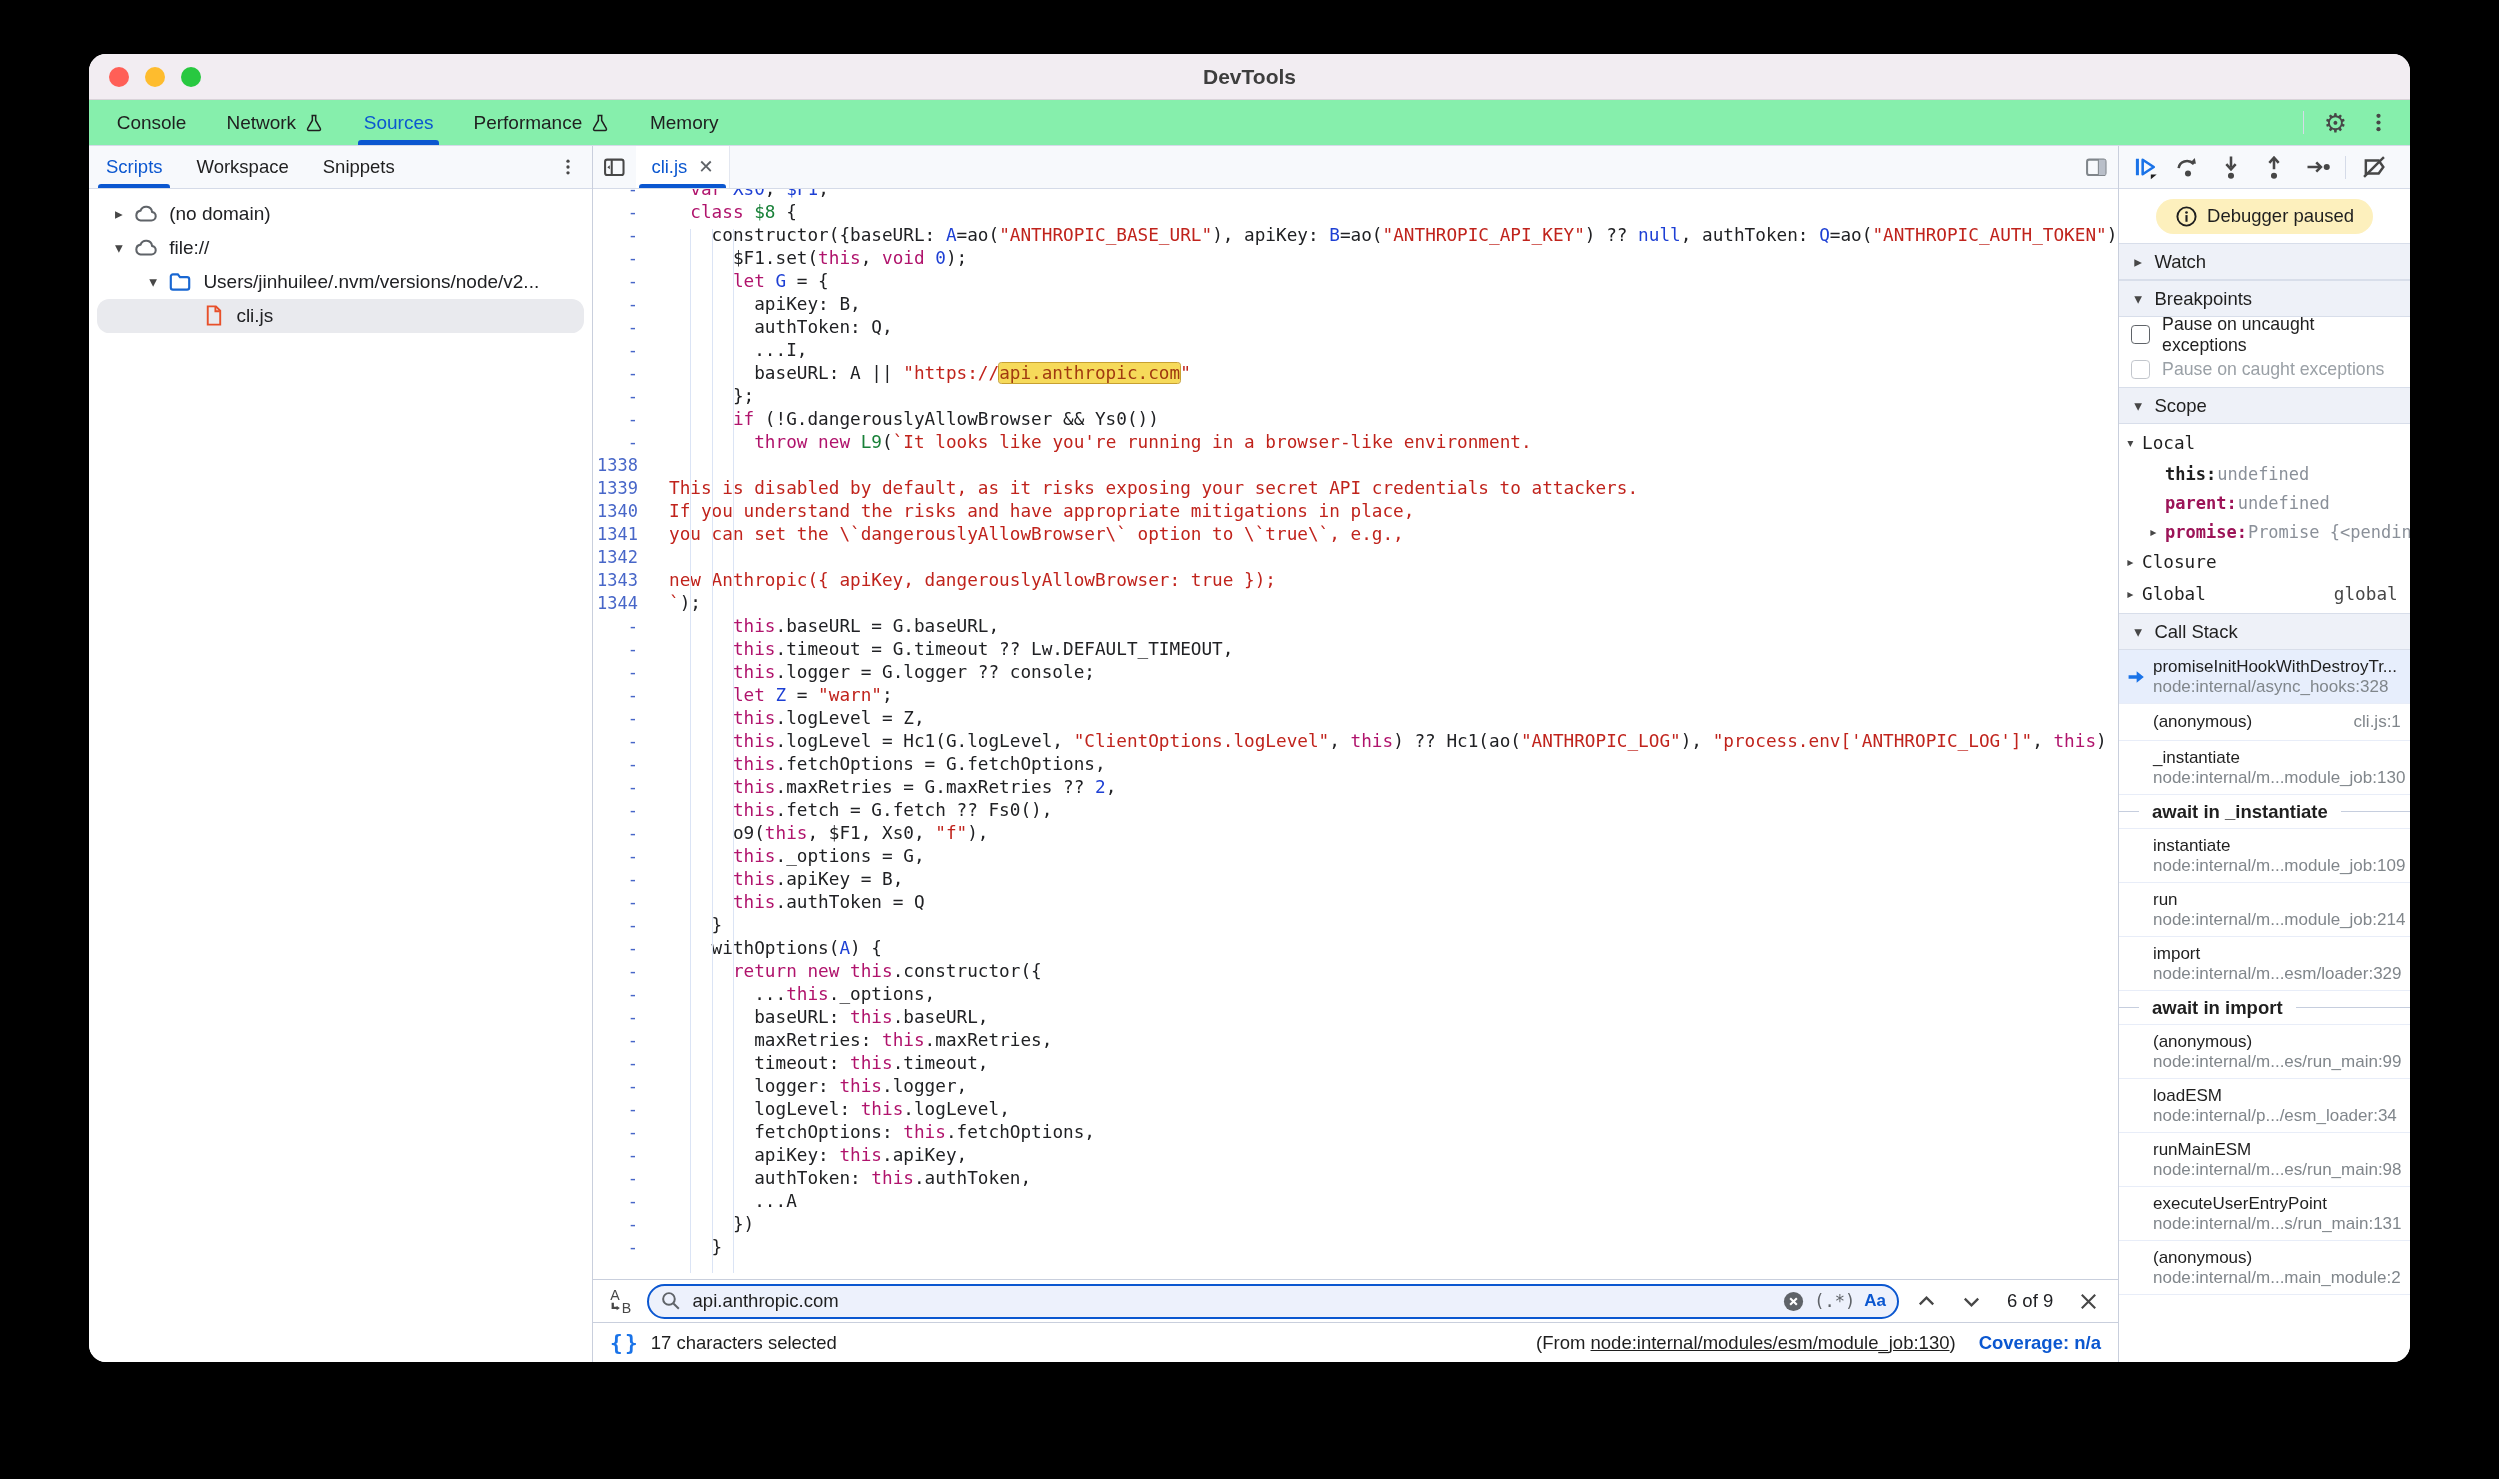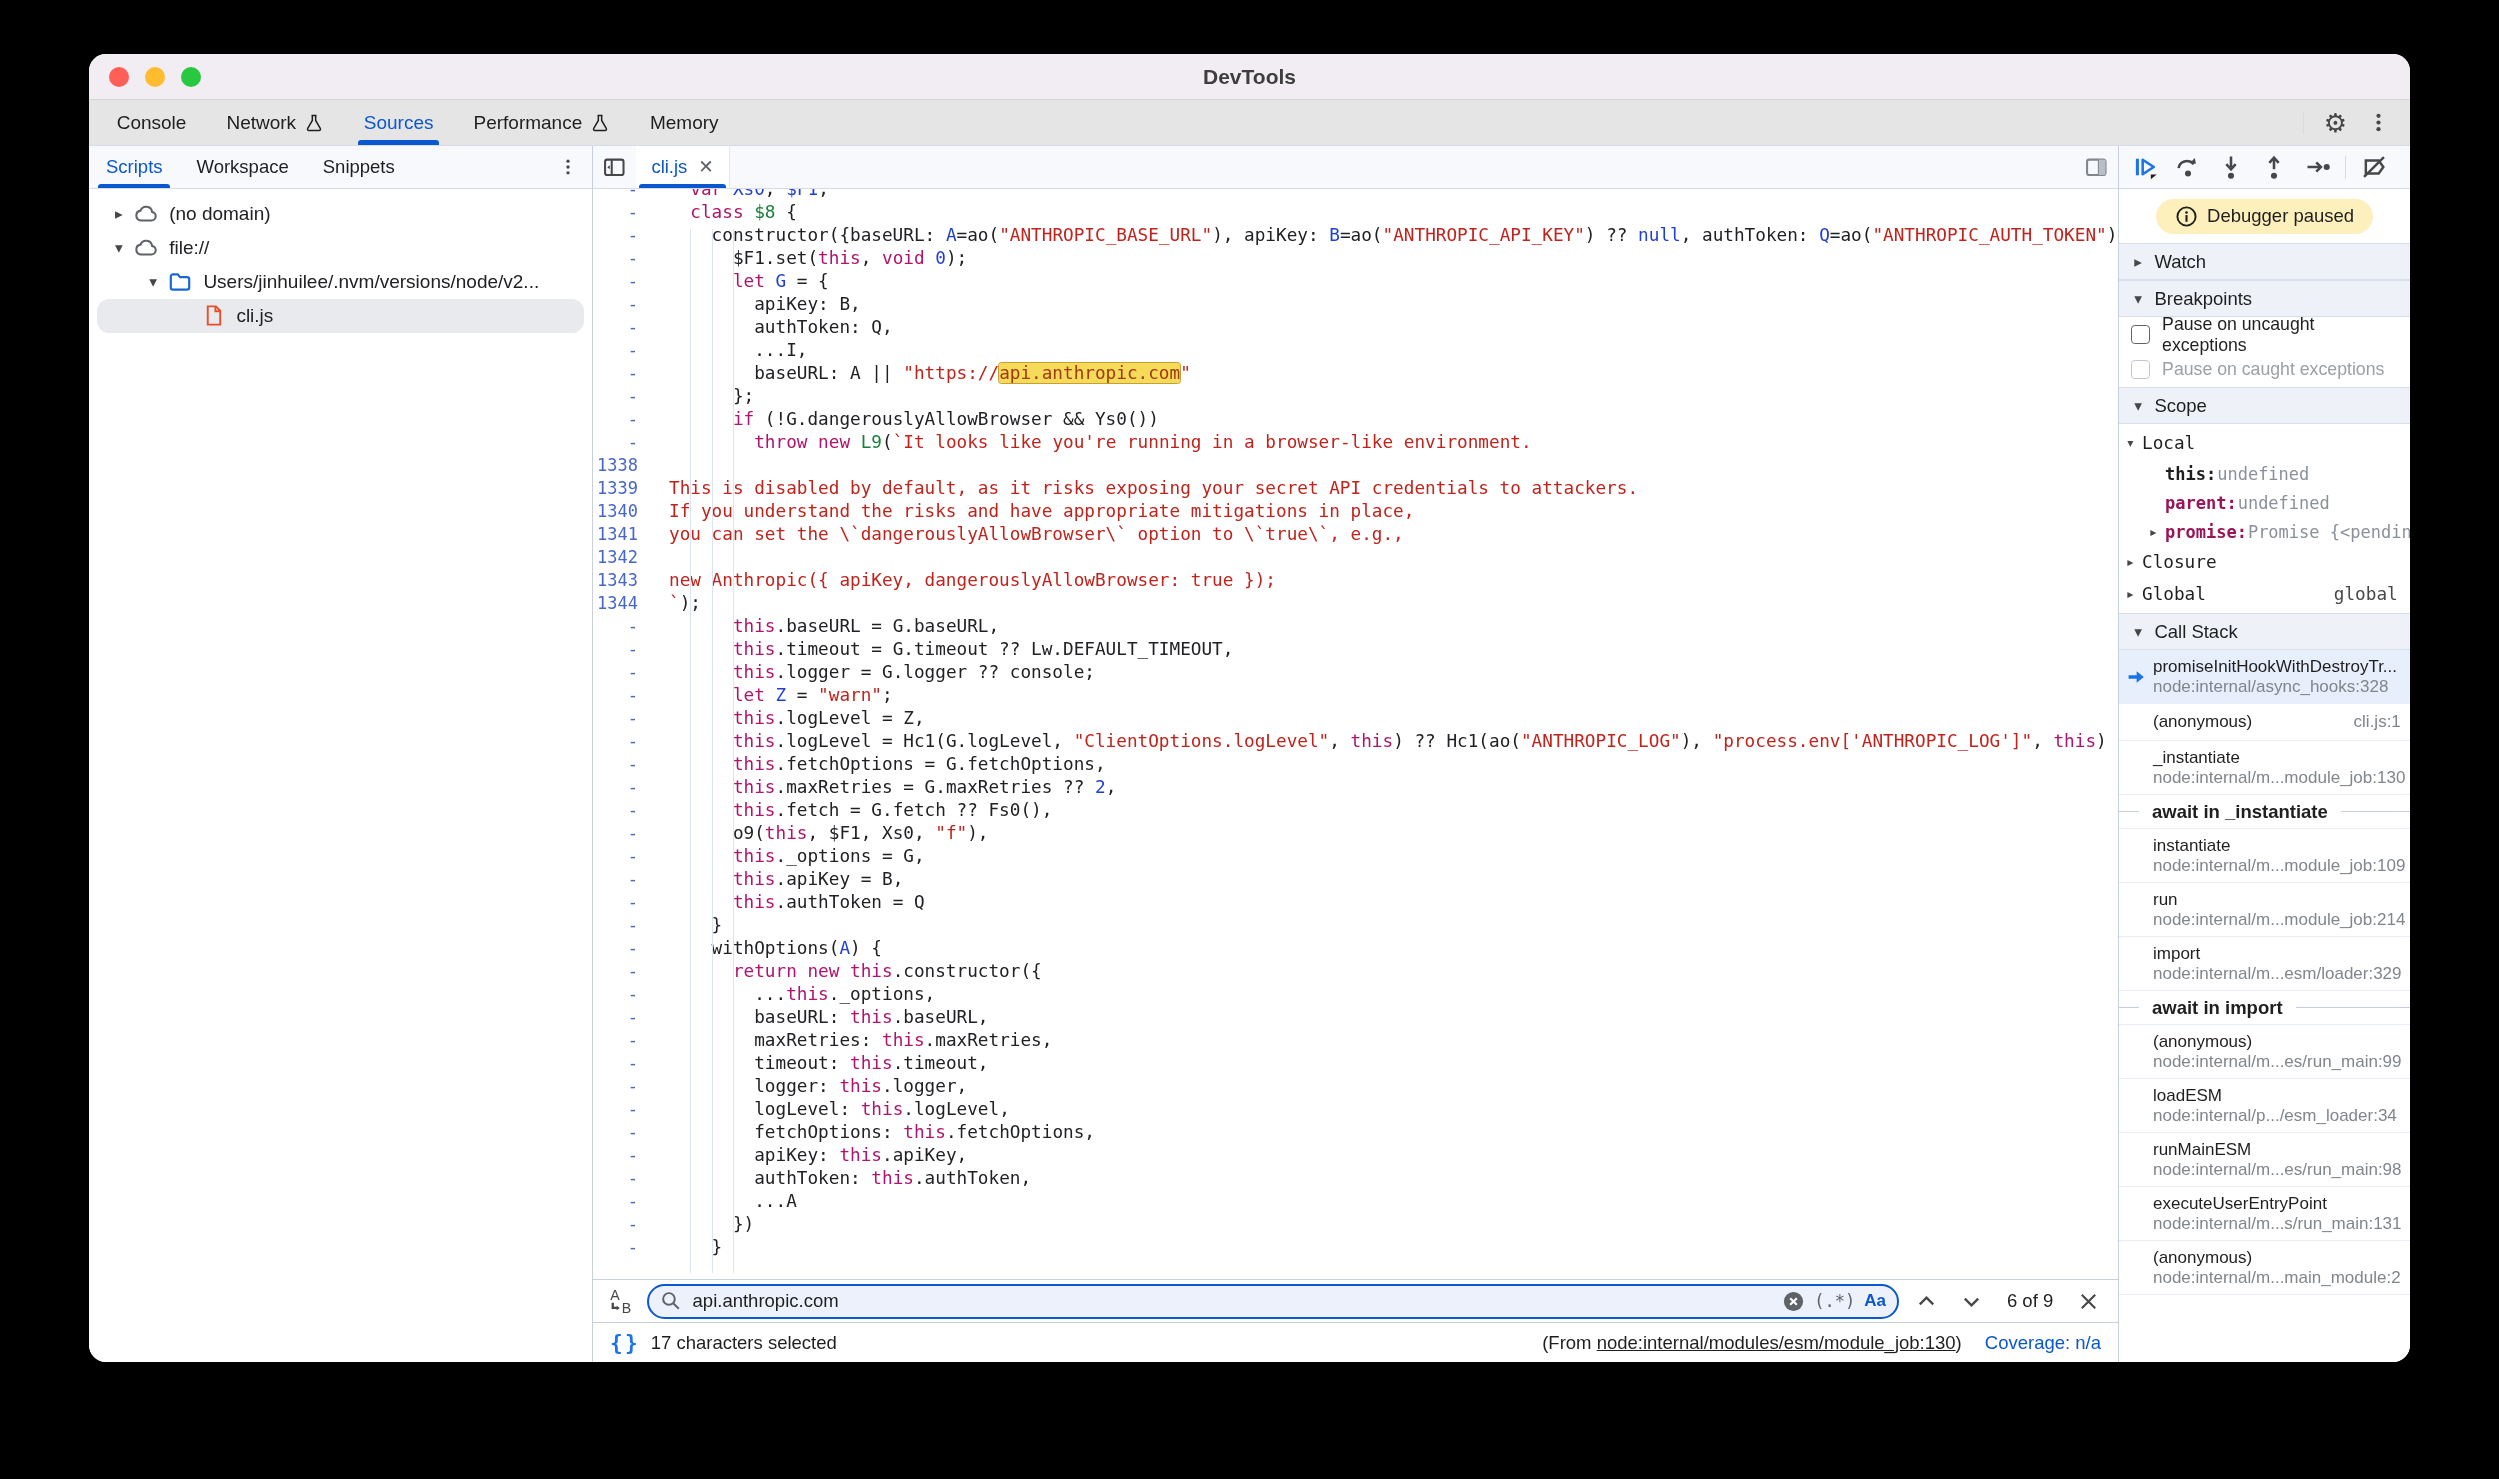--- a/index.html
+++ b/index.html
@@ -8,21 +8,21 @@
           font-family:"Liberation Sans",sans-serif;color:#1f1f1f;}
   #window{position:absolute;left:89px;top:54px;width:2321px;height:1308px;background:#fff;
           border-radius:17px;overflow:hidden;display:flex;flex-direction:column;}
   
   .titlebar{height:46px;background:#f2edf2;border-bottom:0.8px solid #d9d3d9;display:flex;align-items:center;position:relative;flex:none;}
   .lights{display:flex;gap:16px;margin-left:20px;}
   .light{width:20px;height:20px;border-radius:50%;}
   .light.r{background:#ff5f57}.light.y{background:#febc2e}.light.g{background:#28c840}
   .win-title{position:absolute;left:0;right:0;text-align:center;font-weight:700;font-size:21px;color:#3e3e3e;}
   
-  .toolbar{height:46px;background:#e5e5e5;border-bottom:0.8px solid #d5dbe8;display:flex;align-items:stretch;flex:none;}
+  .toolbar{height:46px;background:#86efac;border-bottom:0.8px solid #d5dbe8;display:flex;align-items:stretch;flex:none;}
   .tb-tabs{display:flex;align-items:stretch;padding-left:7.7px;}
   .tb-tab{position:relative;display:flex;align-items:center;gap:7.7px;padding:0 20px;font-size:19px;color:#1f1f1f;cursor:default;}
   .tb-tab.active{color:#0b57d0;}
   .tb-tab.active::after{content:"";position:absolute;left:14px;right:14px;bottom:0;height:4.6px;background:#0b57d0;border-radius:3.1px 3.1px 0 0;}
   .tb-right{margin-left:auto;display:flex;align-items:center;gap:20px;padding-right:20px;}
   .vsep{width:0.8px;height:23px;background:#d5dbe8;}
   .gear{font-size:26px;color:#474747;line-height:1;}
   
   .main{flex:1;display:flex;min-height:0;}
   
@@ -61,21 +61,21 @@
   .search-pill input{flex:1;border:none;outline:none;background:transparent;font-size:18.5px;color:#1f1f1f;font-family:"Liberation Sans",sans-serif;}
   .regex-lbl{color:#5f6368;font-size:17px;font-family:"DejaVu Sans Mono",monospace;}
   .case-lbl{color:#0b57d0;font-size:17px;font-weight:700;}
   .result-count{font-size:18.5px;color:#202124;margin:0 7.7px;white-space:nowrap;}
   .sbtn{display:flex;align-items:center;justify-content:center;width:34px;height:34px;flex:none;}
   
   .statusbar{height:40px;border-top:0.8px solid #c9cfdd;display:flex;align-items:center;padding:0 17px;font-size:18.5px;flex:none;background:#fff;}
   .braces{font-family:"DejaVu Sans Mono",monospace;font-weight:700;color:#1a73e8;font-size:21px;letter-spacing:2.3px;margin-right:10.8px;}
   .status-right{margin-left:auto;display:flex;align-items:center;gap:23px;white-space:nowrap;}
   .from-link{text-decoration:underline;}
-  .cov{color:#0b57d0;}
+  .cov{color:#0b57d0;font-weight:bold;}
   
   .sidebar{width:292px;flex:none;border-left:0.8px solid #c9cfdd;display:flex;flex-direction:column;background:#fff;overflow:hidden;}
   .dbg-controls{height:43px;background:#f7f9fc;border-bottom:0.8px solid #d5dbe8;display:flex;align-items:center;padding:0 6.2px;gap:3.1px;flex:none;}
   .dbg-btn{width:40px;height:37px;display:flex;align-items:center;justify-content:center;flex:none;}
   .paused-wrap{height:54px;display:flex;align-items:center;justify-content:center;flex:none;}
   .paused-pill{background:#fdf0bd;border-radius:769px;height:35px;display:flex;align-items:center;gap:9.2px;padding:0 18.5px;font-size:18.5px;color:#1f1f1f;}
   .sec-head{height:37px;background:#eef1f8;border-top:0.8px solid #d8deea;border-bottom:0.8px solid #d8deea;display:flex;align-items:center;gap:6.2px;padding:0 9.2px;font-size:18.5px;color:#1f1f1f;flex:none;}
   .sec-head .caret{width:20px;}
   .chk-row{height:35px;display:flex;align-items:center;gap:12.3px;padding:0 12.3px;font-size:17.7px;}
   .chk{width:18.5px;height:18.5px;border:1.9px solid #5f6368;border-radius:3.8px;flex:none;}

